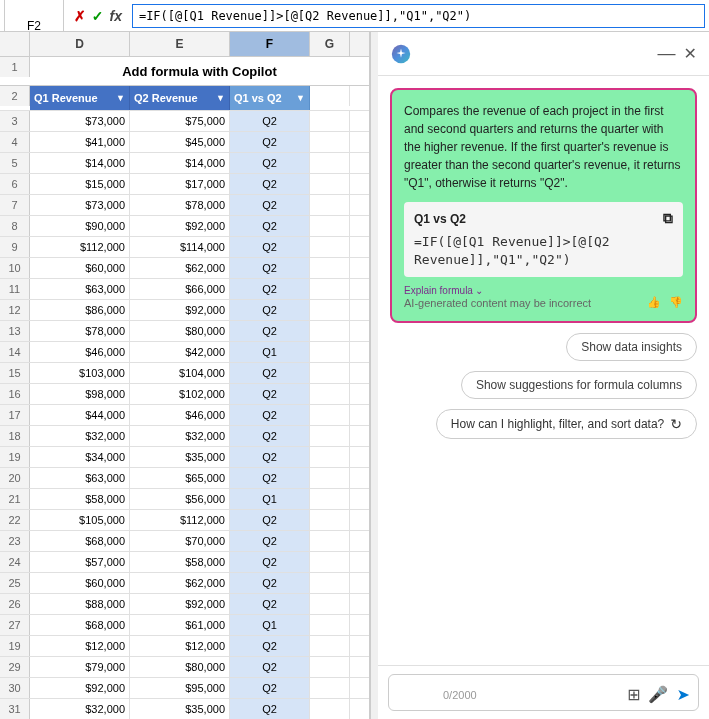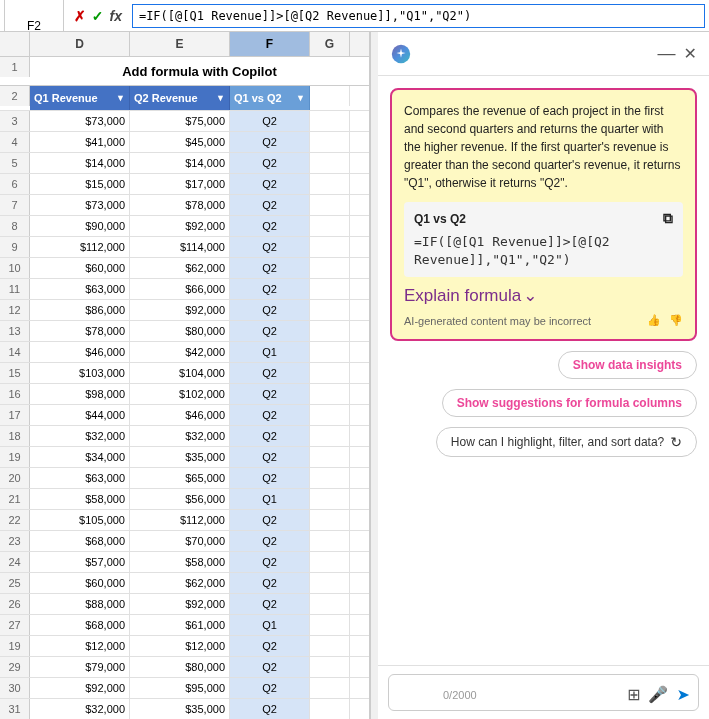--- a/index.html
+++ b/index.html
@@ -76,43 +76,43 @@
     .copilot-title { display: flex; align-items: center; gap: 8px; font-size: 16px; font-weight: 600; }
     .copilot-icon { width: 22px; height: 22px; }
     .copilot-header-actions { display: flex; gap: 8px; color: #555; }
     .copilot-header-actions span { cursor: pointer; font-size: 16px; }
 
     .copilot-messages { flex: 1; overflow-y: auto; padding: 12px; display: flex; flex-direction: column; gap: 10px; }
 
     
     .formula-card {
       border: 2px solid #d63384; border-radius: 8px; padding: 12px;
-      background: #fef9c3; font-size: 12px; color: #222;
+      background: #86efac; font-size: 12px; color: #222;
     }
     .formula-desc { line-height: 1.5; margin-bottom: 10px; }
     .formula-box {
       background: #f5f5f5; border-radius: 4px; padding: 8px 10px;
       margin-bottom: 8px;
     }
     .formula-box-title { display: flex; justify-content: space-between; align-items: center; font-weight: 600; margin-bottom: 6px; font-size: 12px; }
     .formula-code { font-family: 'Consolas', monospace; font-size: 13px; color: #333; line-height: 1.4; }
-    .explain-link { color: #7b2d8b; font-size: 17px; cursor: pointer; display: flex; align-items: center; gap: 2px; margin-bottom: 8px; }
+    .explain-link { color: #7b2d8b; font-size: 10px; cursor: pointer; display: flex; align-items: center; gap: 2px; }
     .ai-disclaimer { font-size: 11px; color: #666; display: flex; align-items: center; justify-content: space-between; }
     .feedback-icons { display: flex; gap: 8px; color: #555; }
 
     
     .btn-insert {
       align-self: flex-end; background: #00b050; color: #fff;
       border: none; border-radius: 4px; padding: 8px 16px;
       font-size: 13px; cursor: pointer; font-weight: 500;
     }
     .btn-suggestion {
-      align-self: flex-end; background: #fff; color: #ec4899;
+      align-self: flex-end; background: #fff; color: #404040;
       border: 1px solid #ccc; border-radius: 16px; padding: 6px 14px;
-      font-size: 12px; cursor: pointer; font-weight: bold;
+      font-size: 12px; cursor: pointer;
     }
     .btn-suggestion-refresh {
       align-self: flex-end; background: #fff; color: #333;
       border: 1px solid #ccc; border-radius: 16px; padding: 6px 14px;
       font-size: 12px; cursor: pointer; display: flex; align-items: center; gap: 6px;
     }
 
     
     .copilot-input-area {
       border-top: 1px solid #e0e0e0; padding: 8px 10px;

